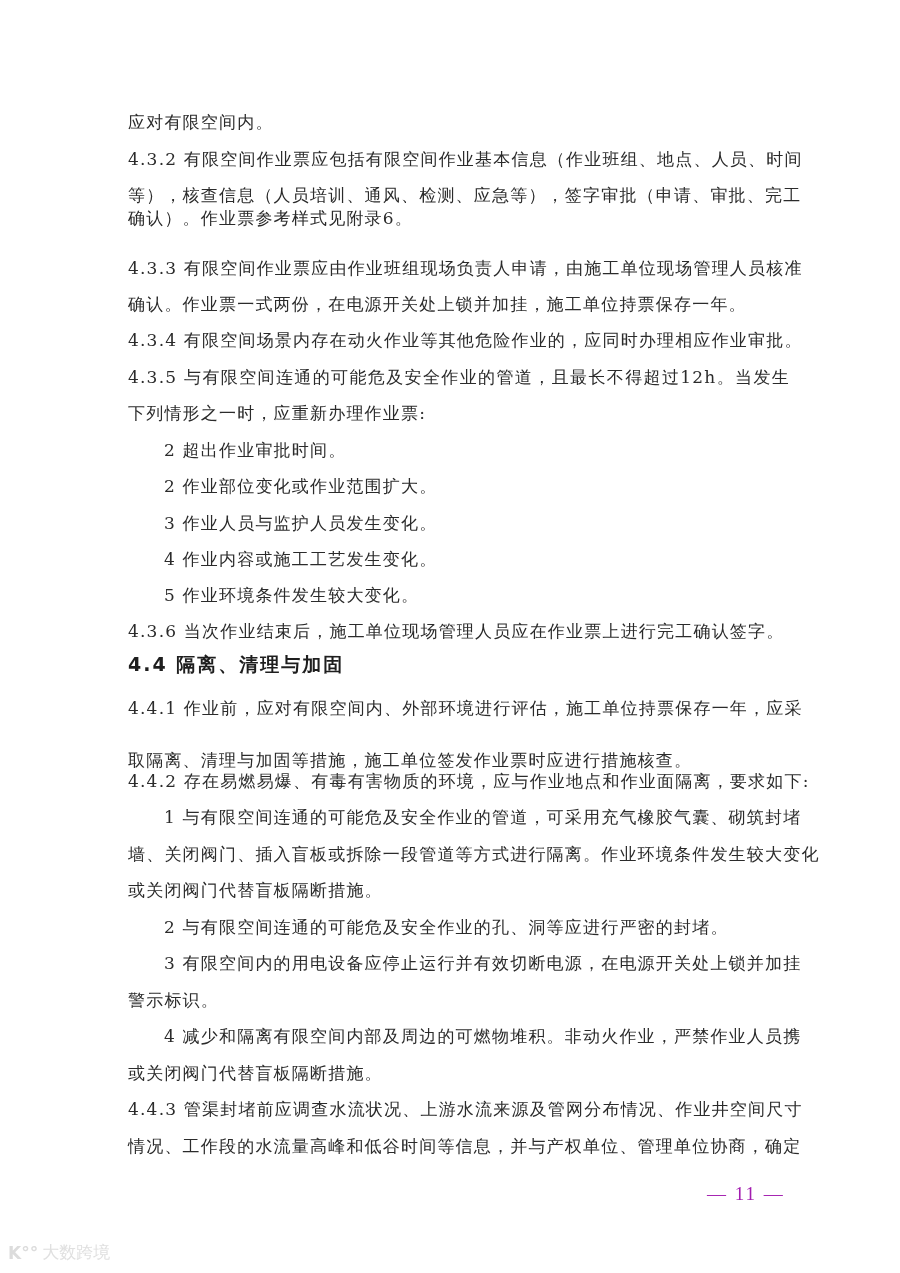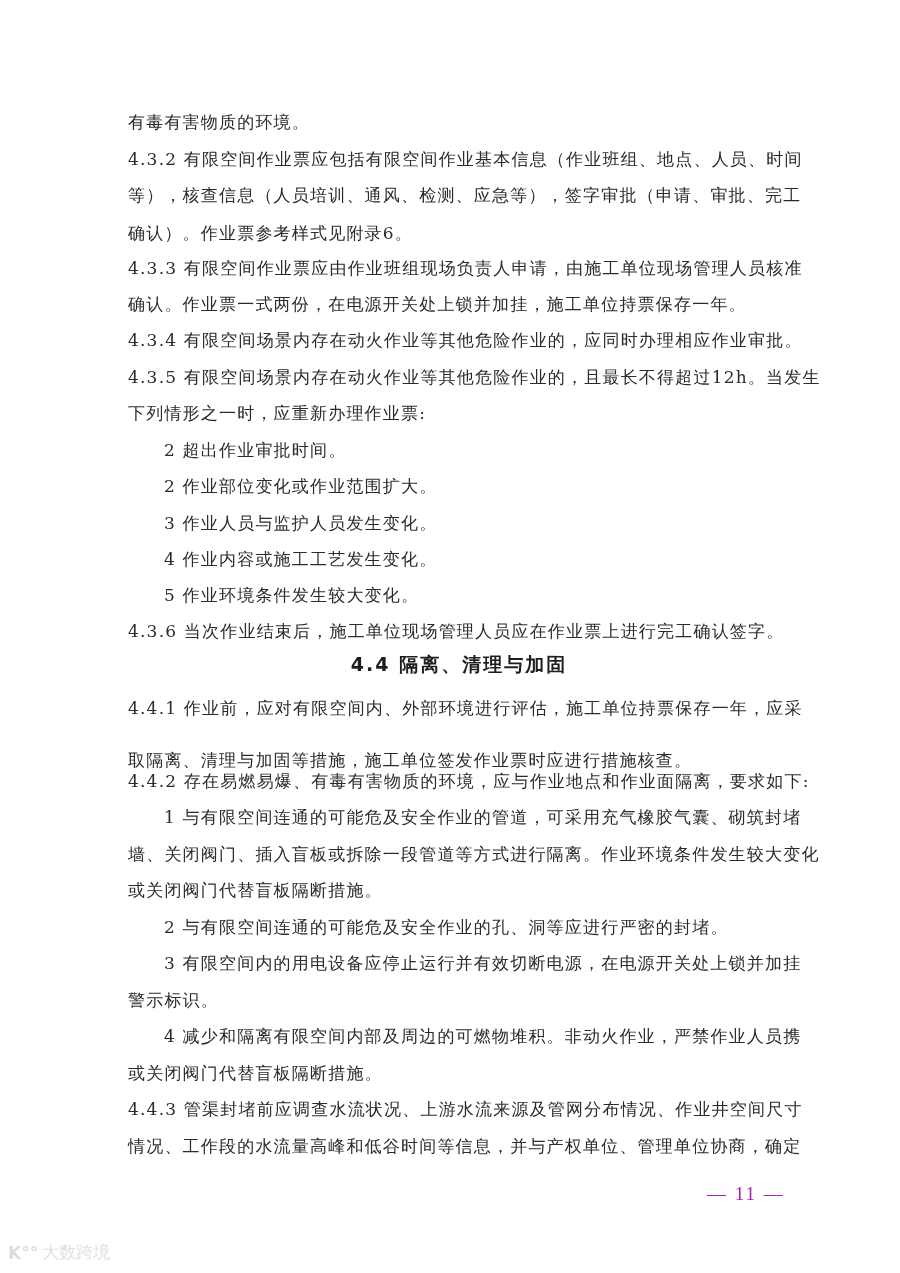--- a/index.html
+++ b/index.html
@@ -8,47 +8,47 @@
     font-family: "DejaVu Serif", "Liberation Serif", serif; color: #2a2a2a;
   }
   .page { position: absolute; left: 128px; top: 110px; width: 662px; }
   .line {
     position: absolute; left: 0; white-space: nowrap;
     font-size: 17px; line-height: 24px; letter-spacing: 1.2px; color: #2b2b2b;
   }
   .indent { left: 36px; }
   .justify { width: 662px; text-align: justify; text-align-last: justify; }
   .heading {
-    position: absolute; left: 0; width: 662px; text-align: center;
+    position: absolute; left: 0; width: 662px; 
     font-family: "DejaVu Sans", "Liberation Sans", sans-serif;
     font-weight: bold; font-size: 19px; line-height: 26px; letter-spacing: 2px; color: #1e1e1e;
   }
   .footer {
     position: absolute; left: 707px; top: 1183px; font-size: 19px; color: #a21caf;
     font-family: "Liberation Serif", serif; letter-spacing: 2px;
   }
   .watermark {
     position: absolute; left: 8px; top: 1241px; font-size: 17px; color: #e0e0e0;
     font-family: "DejaVu Sans", sans-serif; display: flex; align-items: center; gap: 4px;
   }
   .wm-logo { font-weight: bold; font-size: 17px; color: #dcdcdc; }
 </style>
 </head>
 <body>
 
 <div class="page">
 
-  <div class="line" style="top:0px">有毒有害物质的环境。</div>
+  <div class="line" style="top:0px">应对有限空间内。</div>
   <div class="line justify" style="top:37px">4.3.2 有限空间作业票应包括有限空间作业基本信息（作业班组、地点、人员、时间</div>
   <div class="line justify" style="top:73px">等），核查信息（人员培训、通风、检测、应急等），签字审批（申请、审批、完工</div>
-  <div class="line" style="top:111px">确认）。作业票参考样式见附录6。</div>
+  <div class="line" style="top:96px">确认）。作业票参考样式见附录6。</div>
   <div class="line justify" style="top:146px">4.3.3 有限空间作业票应由作业班组现场负责人申请，由施工单位现场管理人员核准</div>
   <div class="line" style="top:182px">确认。作业票一式两份，在电源开关处上锁并加挂，施工单位持票保存一年。</div>
   <div class="line" style="top:218px">4.3.4 有限空间场景内存在动火作业等其他危险作业的，应同时办理相应作业审批。</div>
-  <div class="line justify" style="top:255px">4.3.5 有限空间场景内存在动火作业等其他危险作业的，且最长不得超过12h。当发生</div>
+  <div class="line justify" style="top:255px">4.3.5 与有限空间连通的可能危及安全作业的管道，且最长不得超过12h。当发生</div>
   <div class="line" style="top:291px">下列情形之一时，应重新办理作业票:</div>
   <div class="line indent" style="top:328px">2 超出作业审批时间。</div>
   <div class="line indent" style="top:364px">2 作业部位变化或作业范围扩大。</div>
   <div class="line indent" style="top:401px">3 作业人员与监护人员发生变化。</div>
   <div class="line indent" style="top:437px">4 作业内容或施工工艺发生变化。</div>
   <div class="line indent" style="top:473px">5 作业环境条件发生较大变化。</div>
   <div class="line" style="top:509px">4.3.6 当次作业结束后，施工单位现场管理人员应在作业票上进行完工确认签字。</div>
 
   <div class="heading" style="top:541px">4.4  隔离、清理与加固</div>
 

